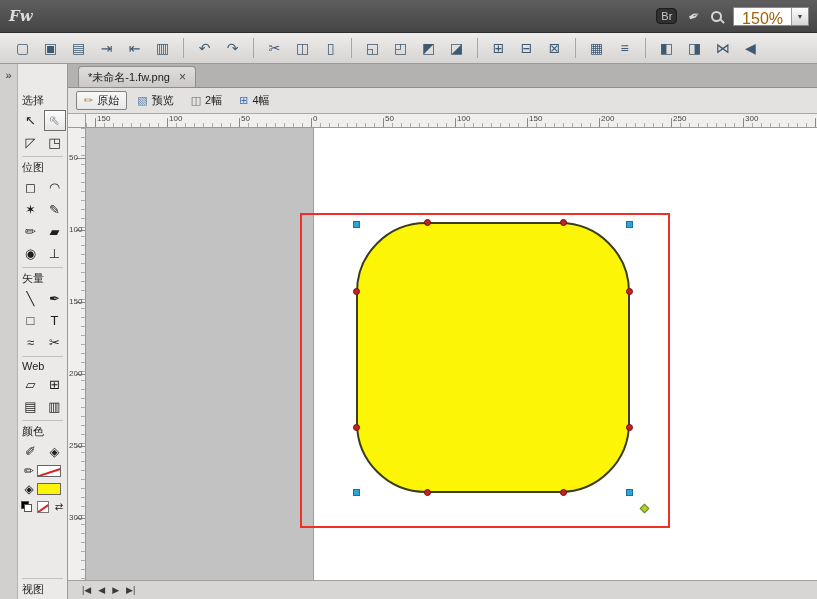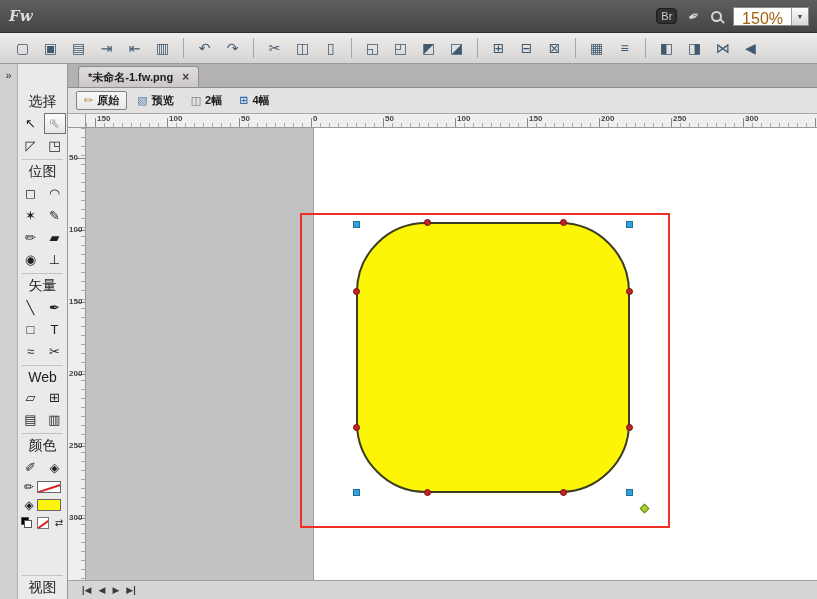--- a/index.html
+++ b/index.html
@@ -38,21 +38,21 @@
 
   
   .collapse-strip { position:absolute; top:64px; left:0; width:18px; bottom:0;
     background:#d2cfcf; border-right:1px solid #b2b2b2; }
   .expand-btn { display:block; text-align:center; padding-top:5px; font-size:11px; color:#333; cursor:default; }
 
   
   .tools { position:absolute; top:64px; left:18px; width:50px; bottom:0;
     background:#eceae9; border-right:1px solid #9a9a9a;
     display:flex; flex-direction:column; padding-top:26px; overflow:hidden; }
-  .tool-sec-label { font-size:14px; color:#1e1e1e; text-align:center;
+  .tool-sec-label { font-size:11px; color:#1e1e1e; text-align:left;
     border-top:1px solid #c4c2c0; margin:3px 4px 2px; padding-top:3px; }
   .tool-sec-label:first-child { border-top:none; margin-top:0; }
   .tool-grid { display:grid; grid-template-columns:22px 22px; justify-content:center; gap:1px 2px; }
   .tool-btn { width:22px; height:21px; display:flex; align-items:center; justify-content:center;
     font-size:13px; color:#1f1f1f; cursor:default; }
   .tool-btn.sel { background:linear-gradient(#fdfdfd,#e6e6e6); border:1px solid #6f6f6f; }
   .tool-btn.light { color:#ffffff; text-shadow:0 0 1px #000,0 0 1px #000; }
   .well-row { display:flex; align-items:center; justify-content:center; gap:3px; margin:2px 0; }
   .well-icon { font-size:12px; color:#1f1f1f; }
   .swatch { width:24px; height:12px; border:1px solid #666; background:#fff; position:relative; overflow:hidden; }
@@ -63,21 +63,21 @@
     font-size:10px; color:#1f1f1f; position:relative; }
   .mini-btn.dc::before { content:""; position:absolute; left:1px; top:1px; width:6px; height:6px;
     background:#000; border:1px solid #555; }
   .mini-btn.dc::after { content:""; position:absolute; right:1px; bottom:1px; width:6px; height:6px;
     background:#fff; border:1px solid #555; }
   .mini-btn.none-swatch { width:12px; height:12px; background:#fff; border:1px solid #777; overflow:hidden; }
   .mini-btn.none-swatch::after { content:""; position:absolute; left:-2px; top:5px; width:16px; height:2px;
     background:#d22; transform:rotate(-35deg); }
 
   
-  .doc { position:absolute; top:64px; left:68px; right:0; bottom:0; background:#c2c2c2;font-weight:bold; }
+  .doc { position:absolute; top:64px; left:68px; right:0; bottom:0; background:#c2c2c2; }
   .tabbar { position:absolute; top:0; left:0; right:0; height:24px; background:#b4b1b1;
     border-bottom:1px solid #8e8e8e; display:flex; align-items:flex-end; padding-left:10px; }
   .tab { height:21px; background:linear-gradient(#e0dedd,#cbc8c7); border:1px solid #8e8e8e;
     border-bottom:none; border-radius:4px 4px 0 0; display:flex; align-items:center;
     padding:0 9px; font-size:11px; color:#1c1c1c; gap:9px; }
   .tab-close { font-size:12px; color:#444; cursor:default; }
 
   .viewbar { position:absolute; top:24px; left:0; right:0; height:26px; background:#e4e2e1;
     border-bottom:1px solid #a8a8a8; display:flex; align-items:center; gap:3px; padding-left:8px; }
   .vm-btn { display:flex; align-items:center; gap:4px; font-size:11px; color:#1c1c1c;

